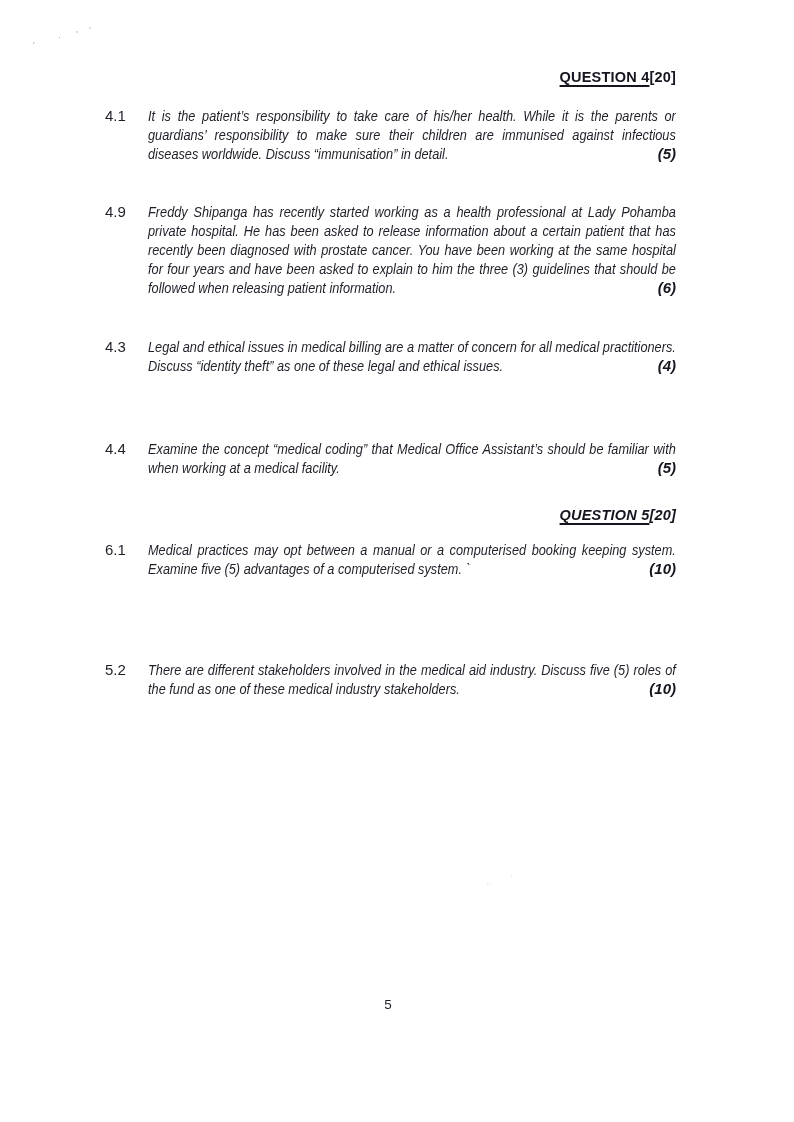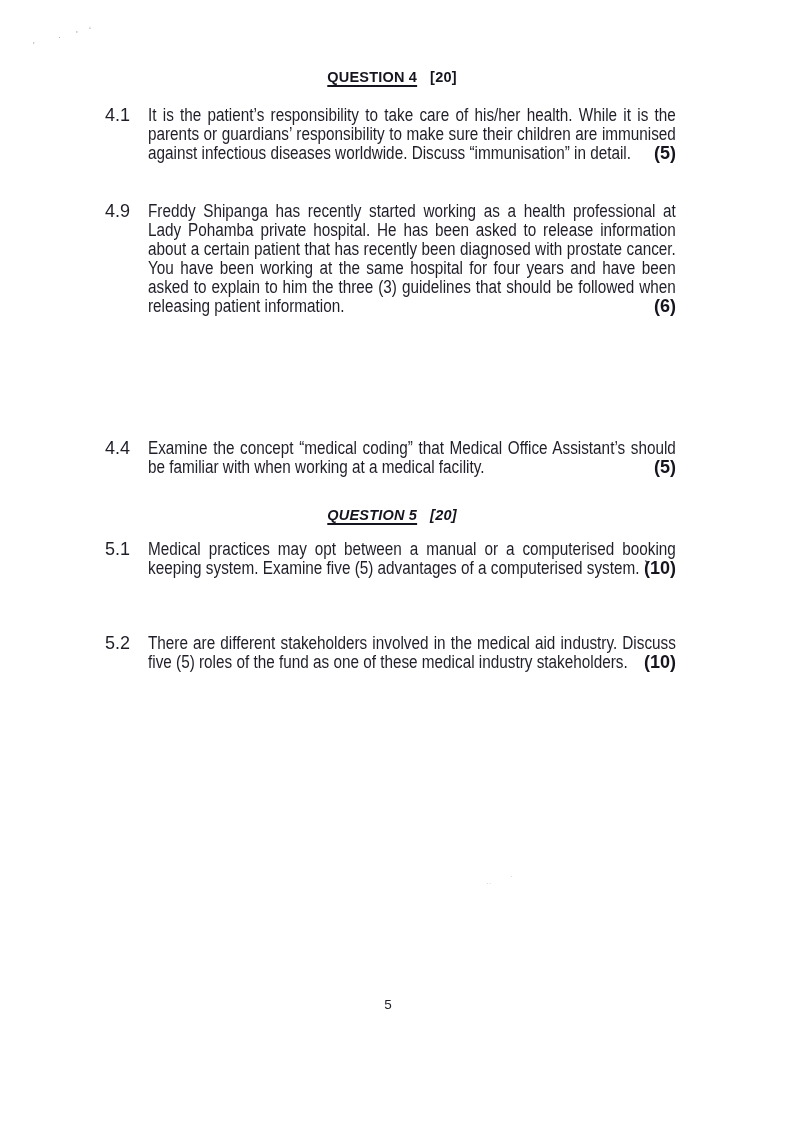--- a/index.html
+++ b/index.html
@@ -13,65 +13,64 @@
     color:#1f1f29;
     overflow:hidden;
   }
 
   
   .sec-header {
     position:absolute;
     left:108px;
     width:568px;
     display:flex;
-    justify-content:center;
+    justify-content:flex-end;
     align-items:baseline;
     font-size:14.5px;
     font-weight:bold;
     color:#15151f;
     letter-spacing:0.2px;
-    gap:13px;
   }
   .sec-q4 { top:69px; }
   .sec-q5 { top:507px;font-style:italic; }
   .sec-title {
     text-decoration:underline;
     text-underline-offset:3px;
     text-decoration-thickness:1.5px;
   }
 
   
   .q-item {
     position:absolute;
     left:105px;
     width:571px;
-    font-size:18px;
+    font-size:15px;
     line-height:19px;
   }
   .q-num { position:absolute; left:0; top:0; }
-  .q-body { position:relative; margin-left:43px; min-height:19px; }
+  .q-body { position:relative; margin-left:43px; min-height:19px;font-style:italic; }
   .q-text {
     width:621px;               
     transform:scaleX(0.85);    
     transform-origin:0 0;
     text-align:justify;
   }
   .q-mark {
     position:absolute;
     right:0;
     bottom:0;
     font-weight:bold;
     color:#15151f;
   }
   .item-4-1 { top:106px; }
   .item-4-2 { top:202px; }
   .item-4-3 { top:337px; }
   .item-4-4 { top:415px;margin-top:24px; }
   .item-5-1 { top:540px; }
-  .item-5-2 { top:634px; }
+  .item-5-2 { top:660px; }
 
   
   .page-number {
     position:absolute;
     top:997px;
     left:0;
     width:794px;
     text-align:center;
     font-size:13.5px;
     transform:translateX(-9px);
@@ -123,36 +122,43 @@
   </div>
 
   <div class="q-item item-4-2">
     <span class="q-num">4.9</span>
     <div class="q-body">
       <div class="q-text">Freddy Shipanga has recently started working as a health professional at Lady Pohamba private hospital. He has been asked to release information about a certain patient that has recently been diagnosed with prostate cancer.  You have been working at the same hospital for four years and have been asked to explain to him the three (3) guidelines that should be followed when releasing patient information.</div>
       <span class="q-mark">(6)</span>
     </div>
   </div>
 
+  <div class="q-item item-4-3">
+    <span class="q-num">4.3</span>
+    <div class="q-body">
+      <div class="q-text">Legal and ethical issues in medical billing are a matter of concern for all medical practitioners. Discuss “identity theft” as one of these legal and ethical issues.</div>
+      <span class="q-mark">(4)</span>
+    </div>
+  </div>
 
   <div class="q-item item-4-4">
     <span class="q-num">4.4</span>
     <div class="q-body">
       <div class="q-text">Examine the concept “medical coding” that Medical Office Assistant’s should be familiar with when working at a medical facility.</div>
       <span class="q-mark">(5)</span>
     </div>
   </div>
 
   <div class="sec-header sec-q5">
     <span class="sec-title">QUESTION 5</span>
     <span class="sec-mark">[20]</span>
   </div>
 
   <div class="q-item item-5-1">
-    <span class="q-num">5.1</span>
+    <span class="q-num">6.1</span>
     <div class="q-body">
       <div class="q-text">Medical practices may opt between a manual or a computerised booking keeping system. Examine five (5) advantages of a computerised system.  ˋ</div>
       <span class="q-mark">(10)</span>
     </div>
   </div>
 
   <div class="q-item item-5-2">
     <span class="q-num">5.2</span>
     <div class="q-body">
       <div class="q-text">There are different stakeholders involved in the medical aid industry.  Discuss five (5) roles of the fund as one of these medical industry stakeholders.</div>

